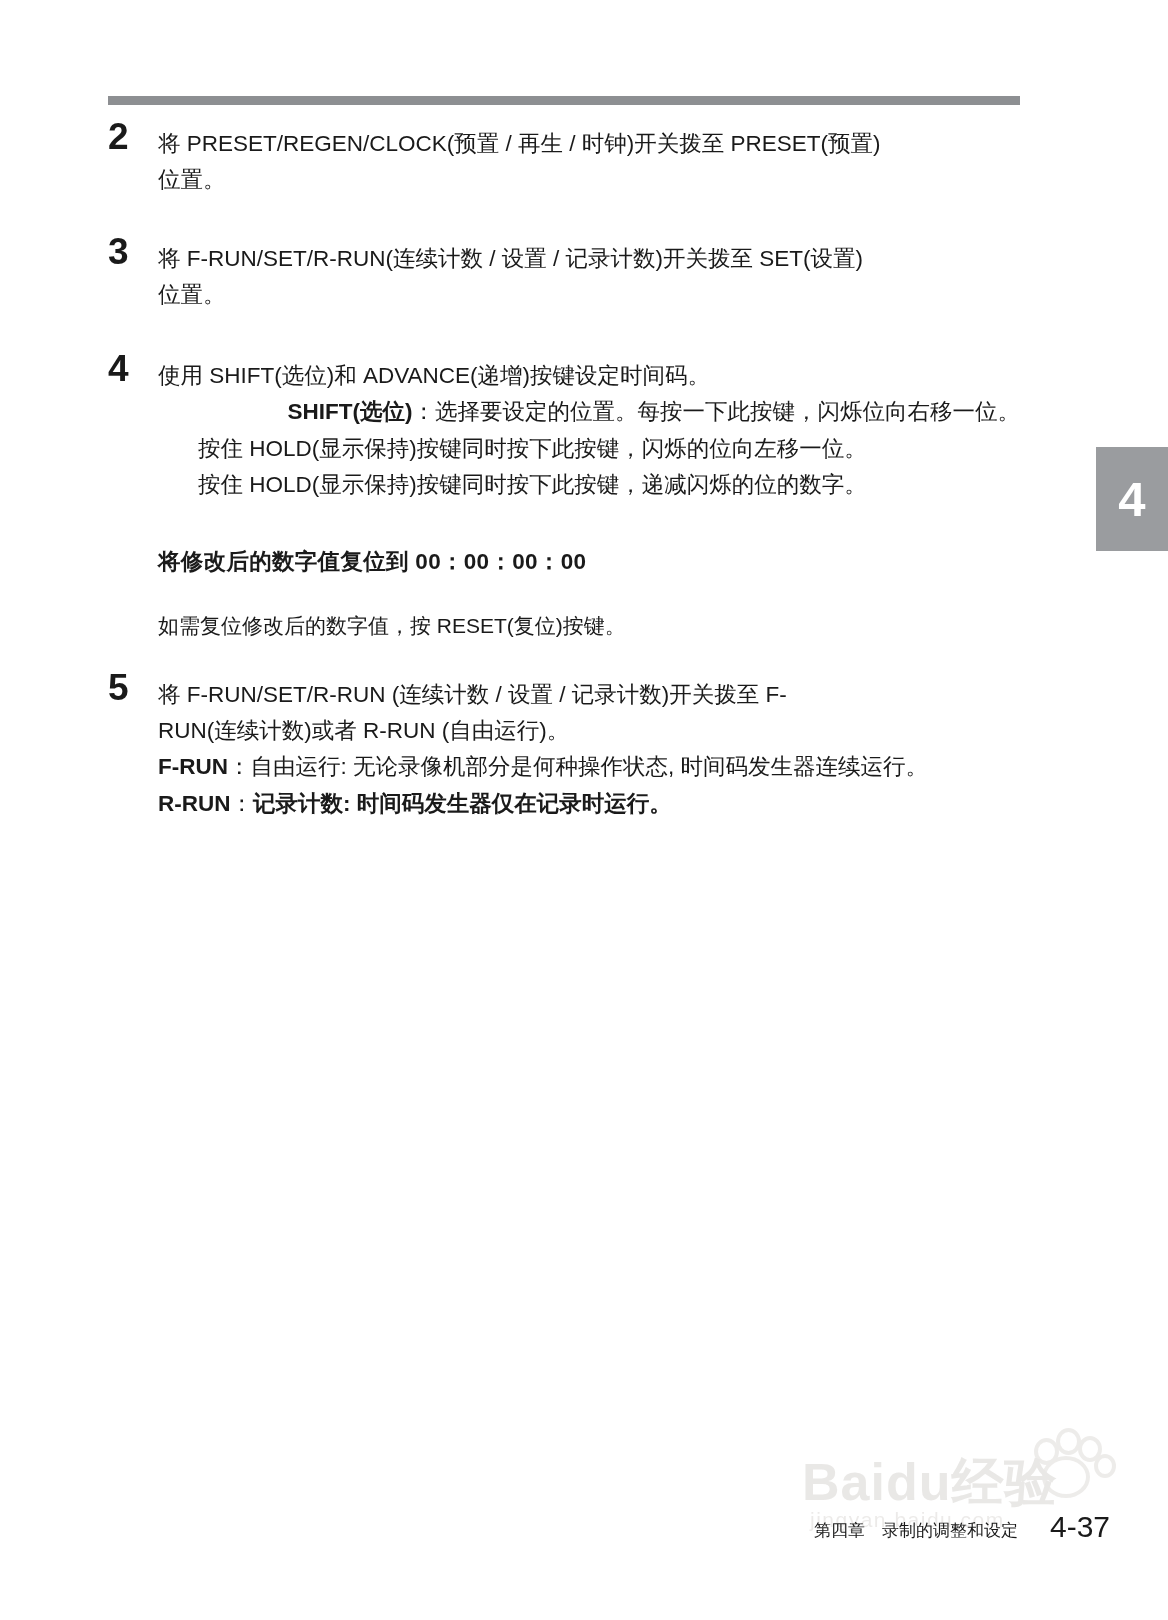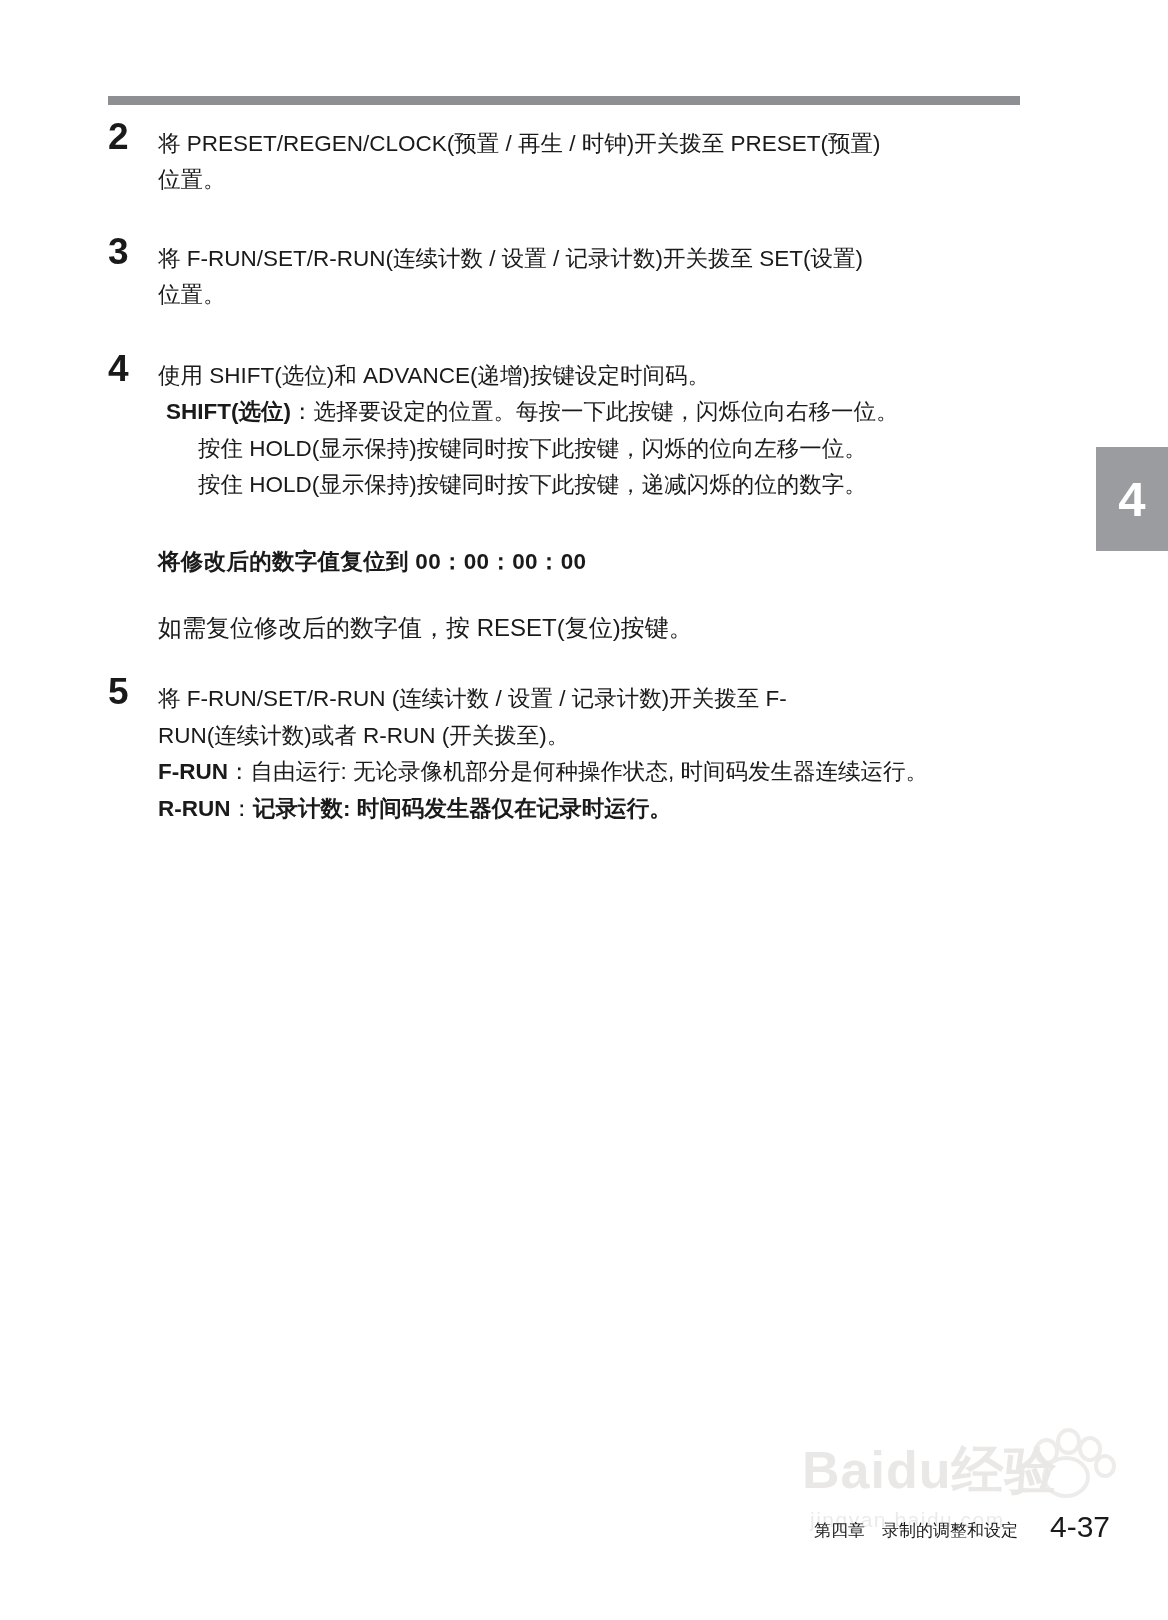--- a/index.html
+++ b/index.html
@@ -76,38 +76,38 @@
   }
 
   .step-body p {
     margin: 0;
   }
 
   .sub-line {
     font-size: 22.5px;
     line-height: 1.62;
   }
-  .indent-1 { padding-left: 8px; }
+  .indent-1 { padding-left: 8px; text-align: right; }
   .indent-2 { padding-left: 40px; }
 
   b, .bold { font-weight: bold; }
 
   .reset-block {
     margin-left: 50px;
     margin-top: 42px;
     margin-bottom: 34px;
   }
   .reset-title {
     font-size: 22.5px;
     font-weight: bold;
     letter-spacing: 0.3px;
     margin-bottom: 28px;
   }
   .reset-text {
-    font-size: 24px;
+    font-size: 21px;
     line-height: 1.62;
     margin-top: 32px;
   }
 
   .step-5 { margin-top: 20px; }
 
   
   .footer {
     position: absolute;
     left: 0;
@@ -138,21 +138,21 @@
     right: 56px;
     bottom: 74px;
     width: 310px;
     height: 120px;
     pointer-events: none;
     opacity: 0.30;
   }
   .wm-text {
     position: absolute;
     left: 0;
-    bottom: 40px;
+    bottom: 28px;
     font-size: 52px;
     font-weight: bold;
     color: #b9b4ae;
     letter-spacing: 1px;
     white-space: nowrap;
   }
   .wm-sub {
     position: absolute;
     left: 8px;
     bottom: 14px;
@@ -230,21 +230,21 @@
 
     <div class="reset-block">
       <div class="reset-title">将修改后的数字值复位到 00：00：00：00</div>
       <div class="reset-text">如需复位修改后的数字值，按 RESET(复位)按键。</div>
     </div>
 
     <div class="step step-5">
       <div class="step-num">5</div>
       <div class="step-body">
         <p>将 F-RUN/SET/R-RUN (连续计数 / 设置 / 记录计数)开关拨至 F-</p>
-        <p>RUN(连续计数)或者 R-RUN (开关拨至)。</p>
+        <p>RUN(连续计数)或者 R-RUN (自由运行)。</p>
 
         <p class="sub-line">
           <span class="bold">F-RUN</span><span>：</span><span>自由运行: 无论录像机部分是何种操作状态, 时间码发生器连续运行。</span>
         </p>
 
         <p class="sub-line">
           <span class="bold">R-RUN</span><span>：</span><span class="bold">记录计数: 时间码发生器仅在记录时运行。</span>
         </p>
       </div>
     </div>

